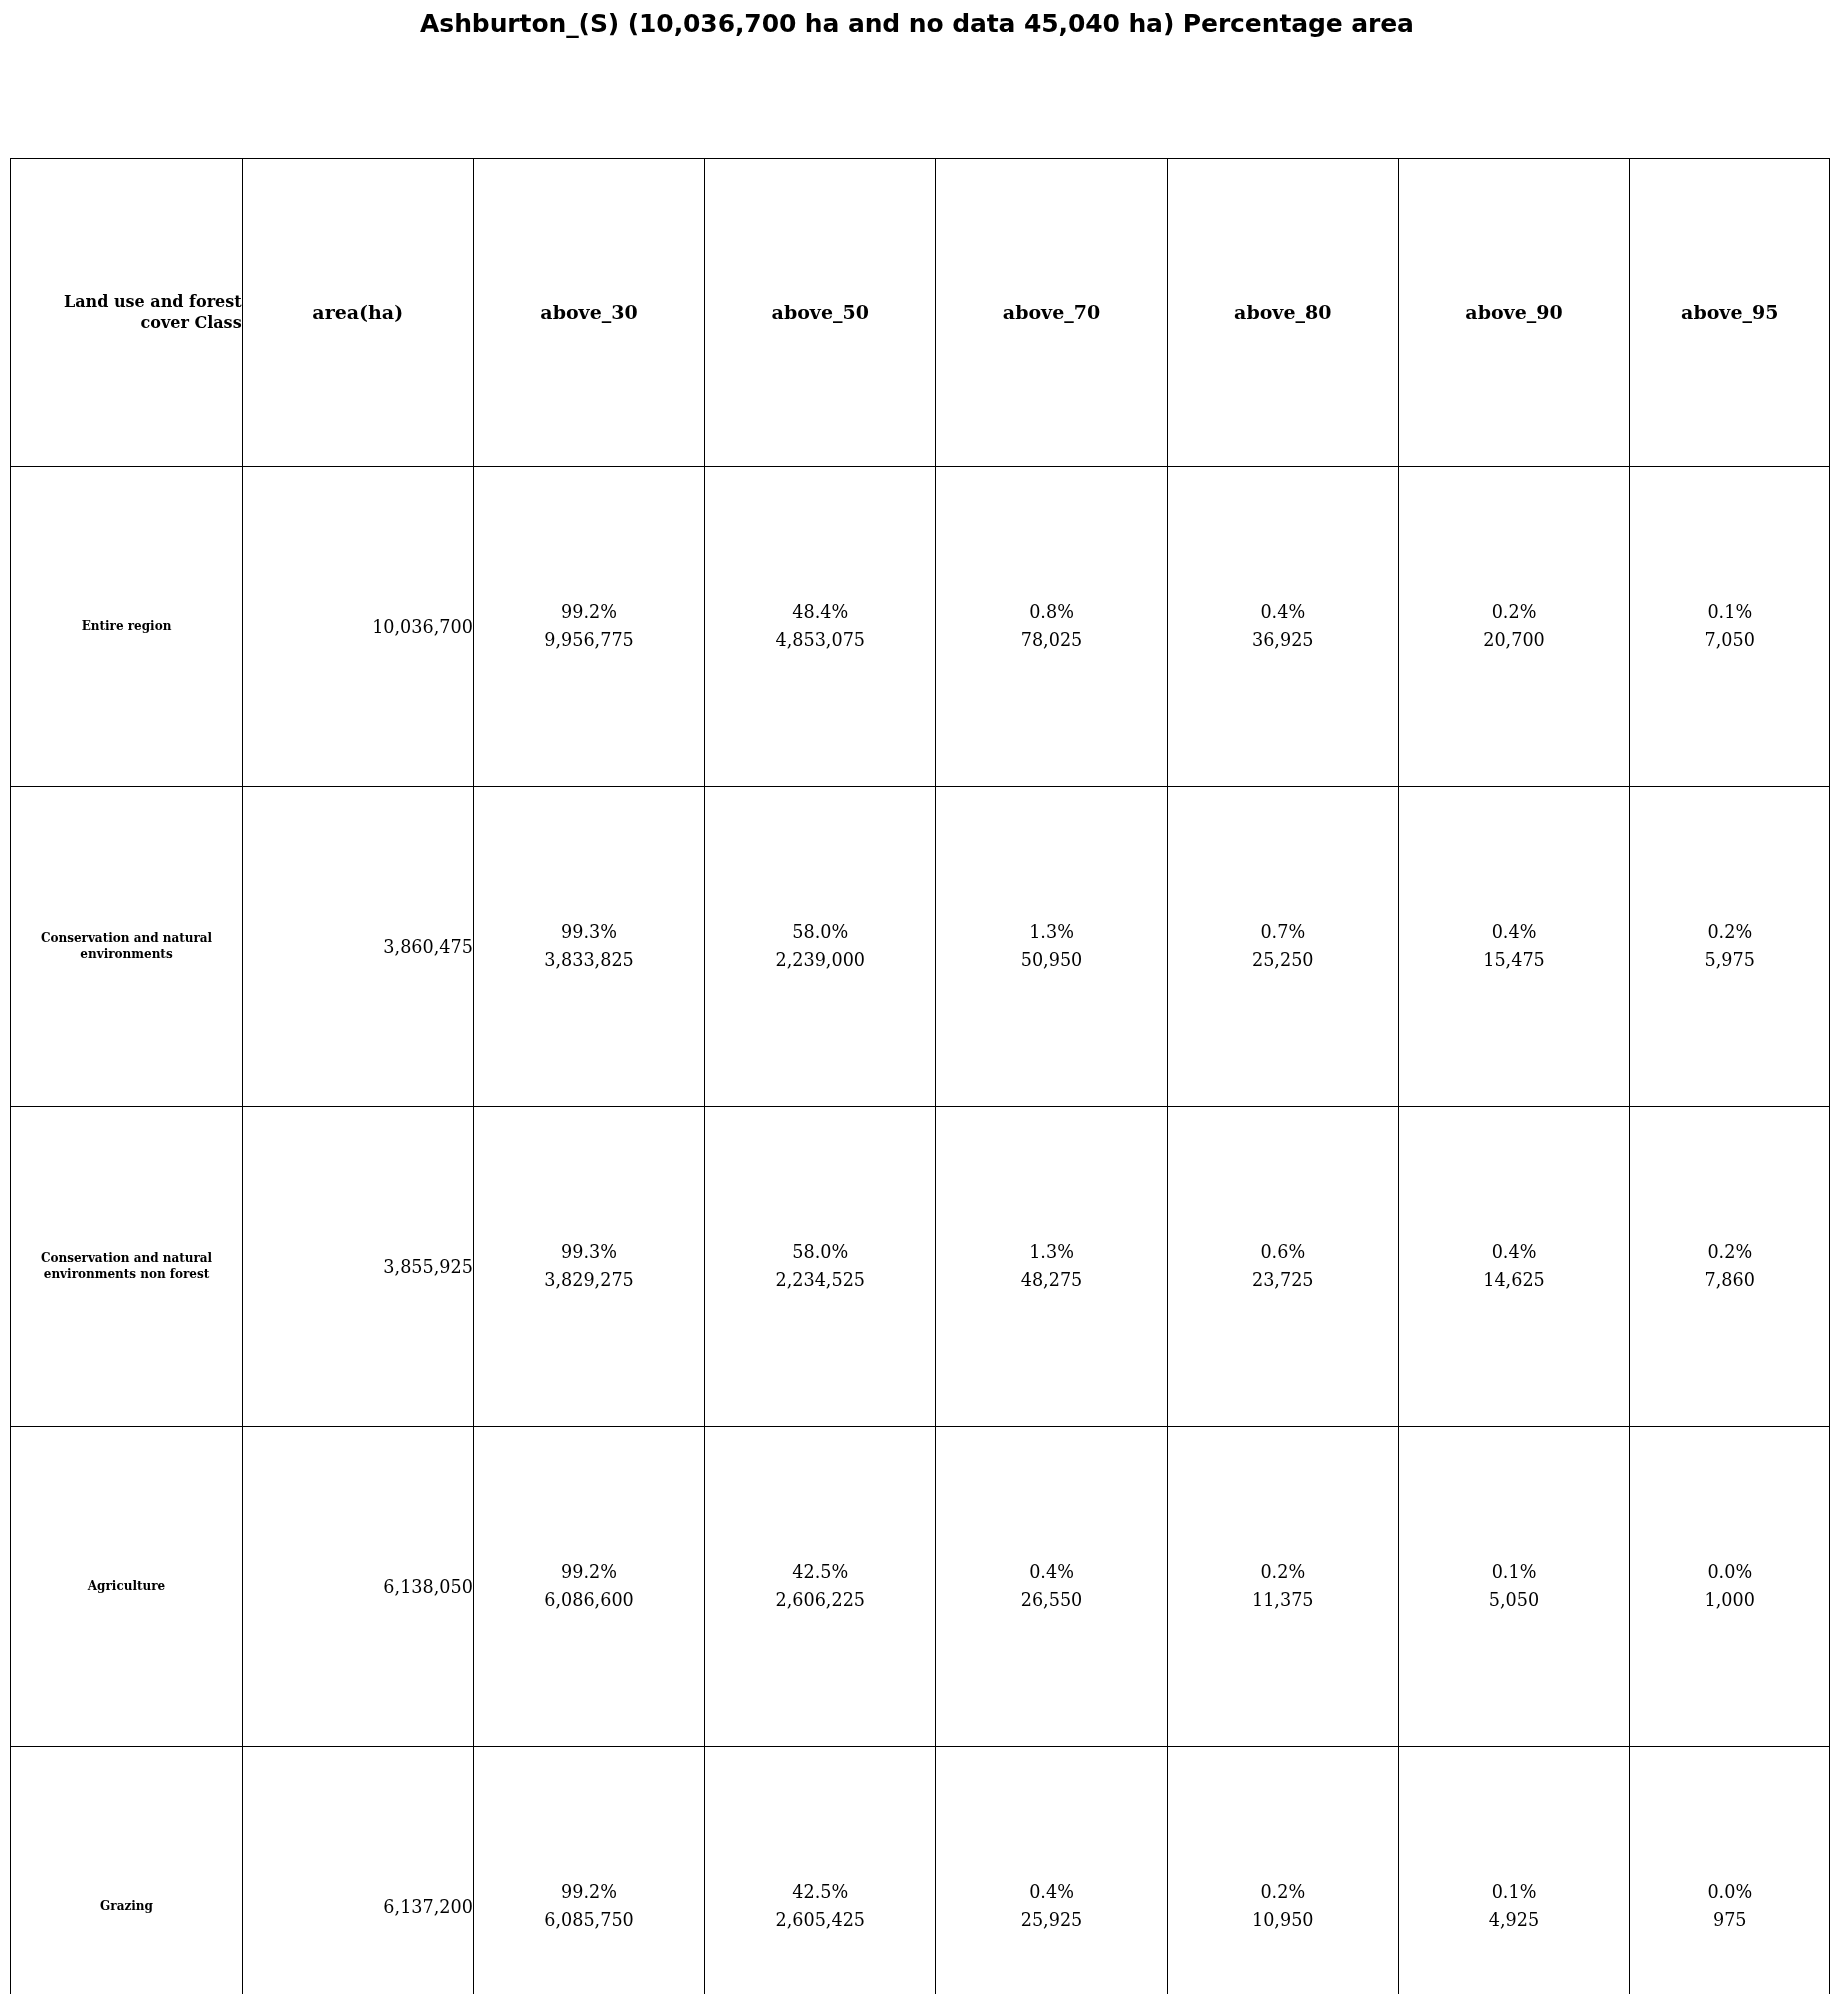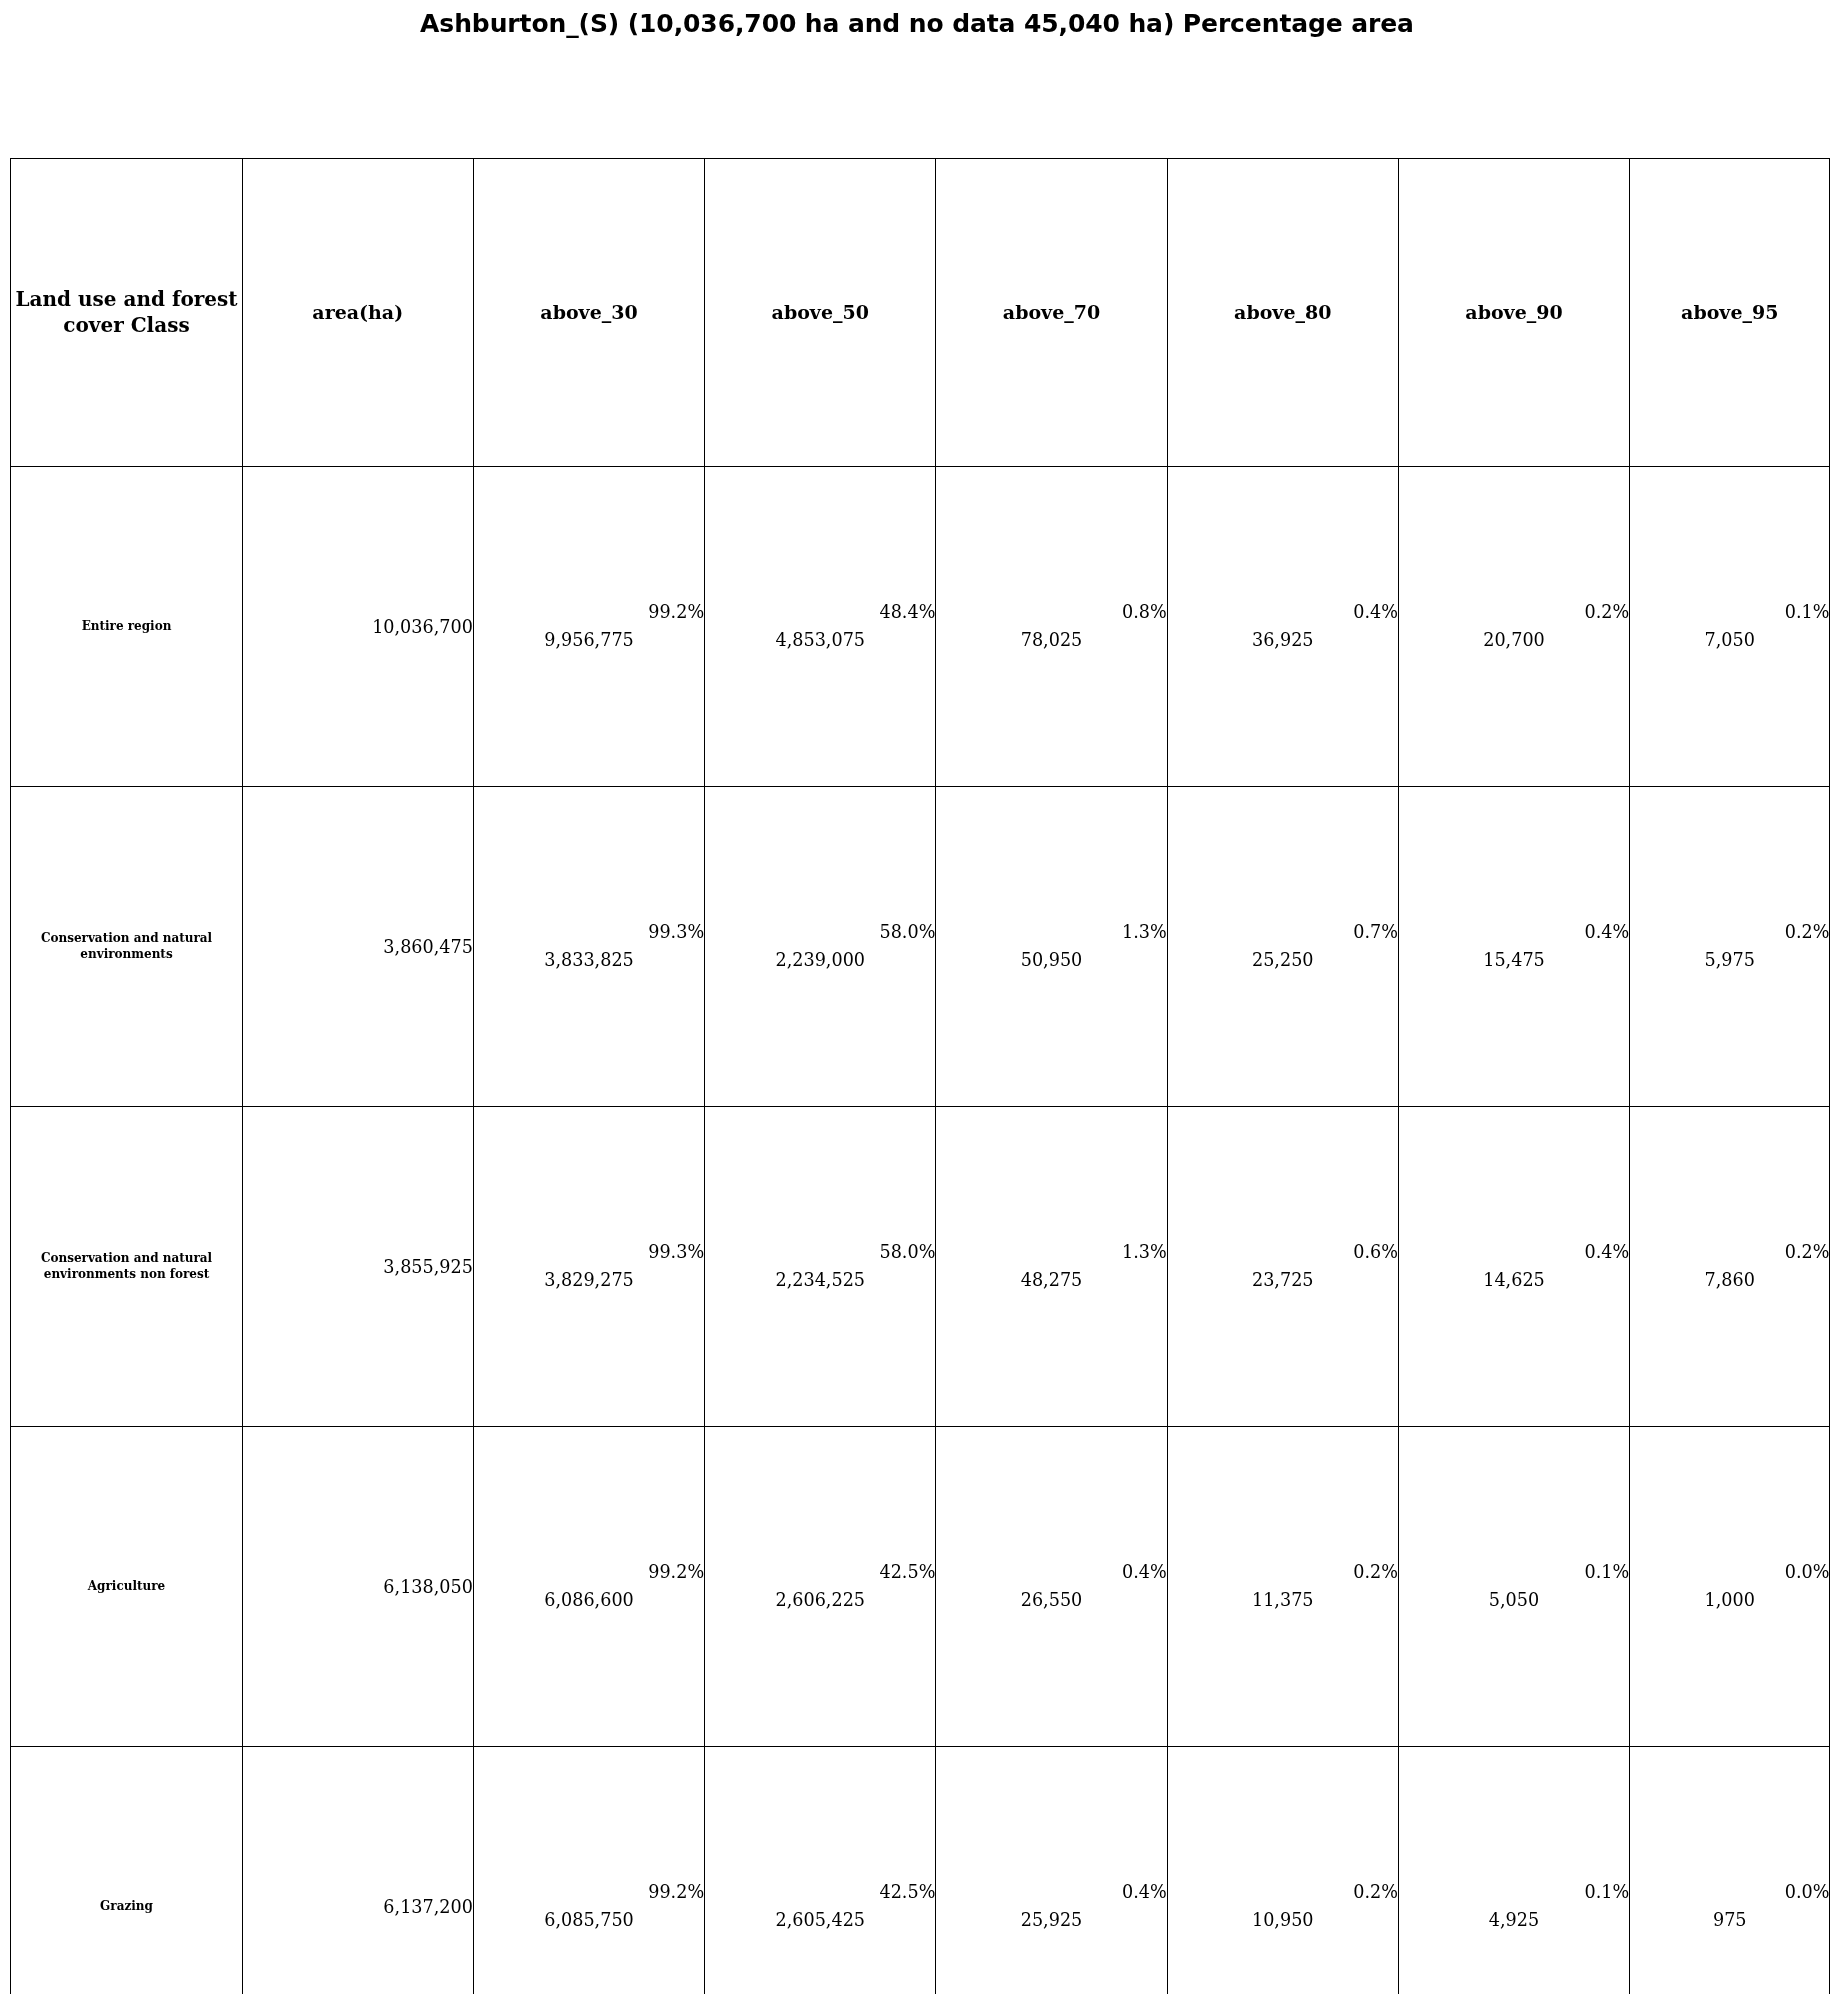--- a/index.html
+++ b/index.html
@@ -54,41 +54,42 @@
     padding: 0;
   }
   thead th {
     height: 307px;
     font-family: "DejaVu Serif", serif;
     font-weight: bold;
     font-size: 19px;
     line-height: 1.28;
   }
   thead th.classcol {
-    font-size: 20px;
+    font-size: 16px;
+    text-align: right;
   }
   tbody td {
     height: 319px;
     font-size: 17.6px;
     font-family: "DejaVu Serif", serif;
   }
   tbody td.rowlabel {
     font-weight: bold;
     font-size: 12px;
     line-height: 1.3;
     padding: 0 4px;
   }
   tbody td.area {
     font-size: 17.6px;
     text-align: right;
   }
   .twoline {
     line-height: 1.55;
   }
-  .twoline .pct { display: block; text-align: right; }
+  .twoline .pct { display: block; }
   .twoline .ha { display: block; text-align: center; }
 
   
   col.c0 { width: 231px; }
   col.c1 { width: 231px; }
   col.c2 { width: 231px; }
   col.c3 { width: 231px; }
   col.c4 { width: 231px; }
   col.c5 { width: 231px; }
   col.c6 { width: 231px; }

